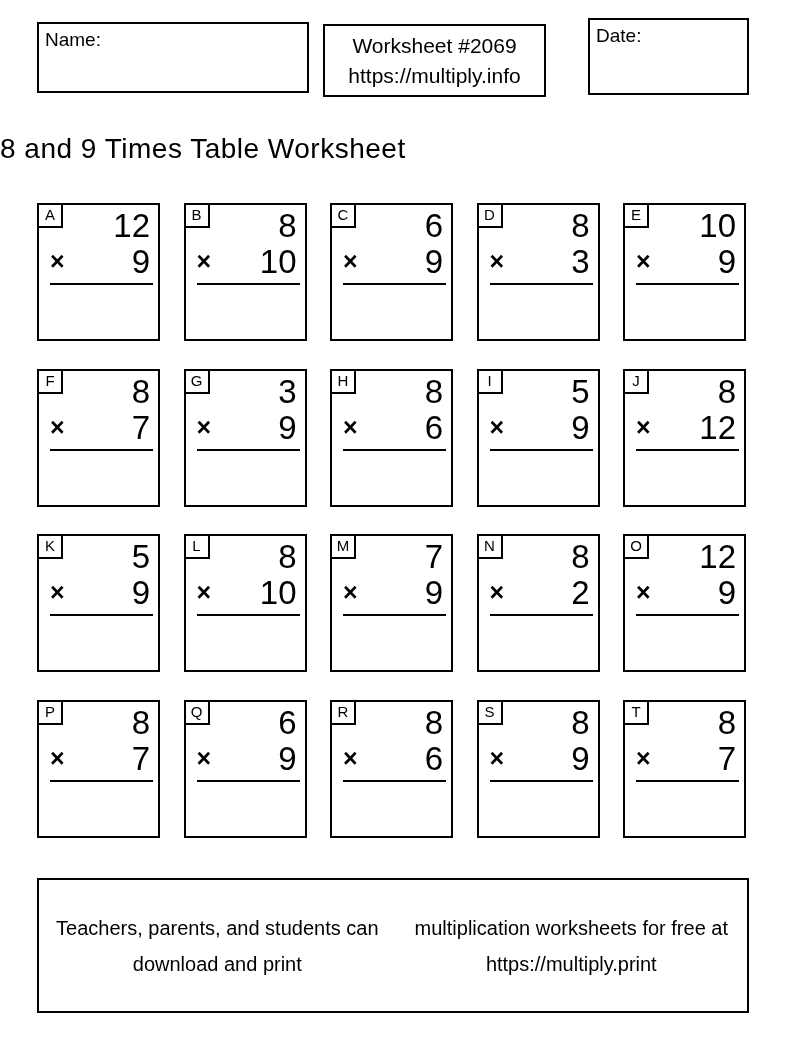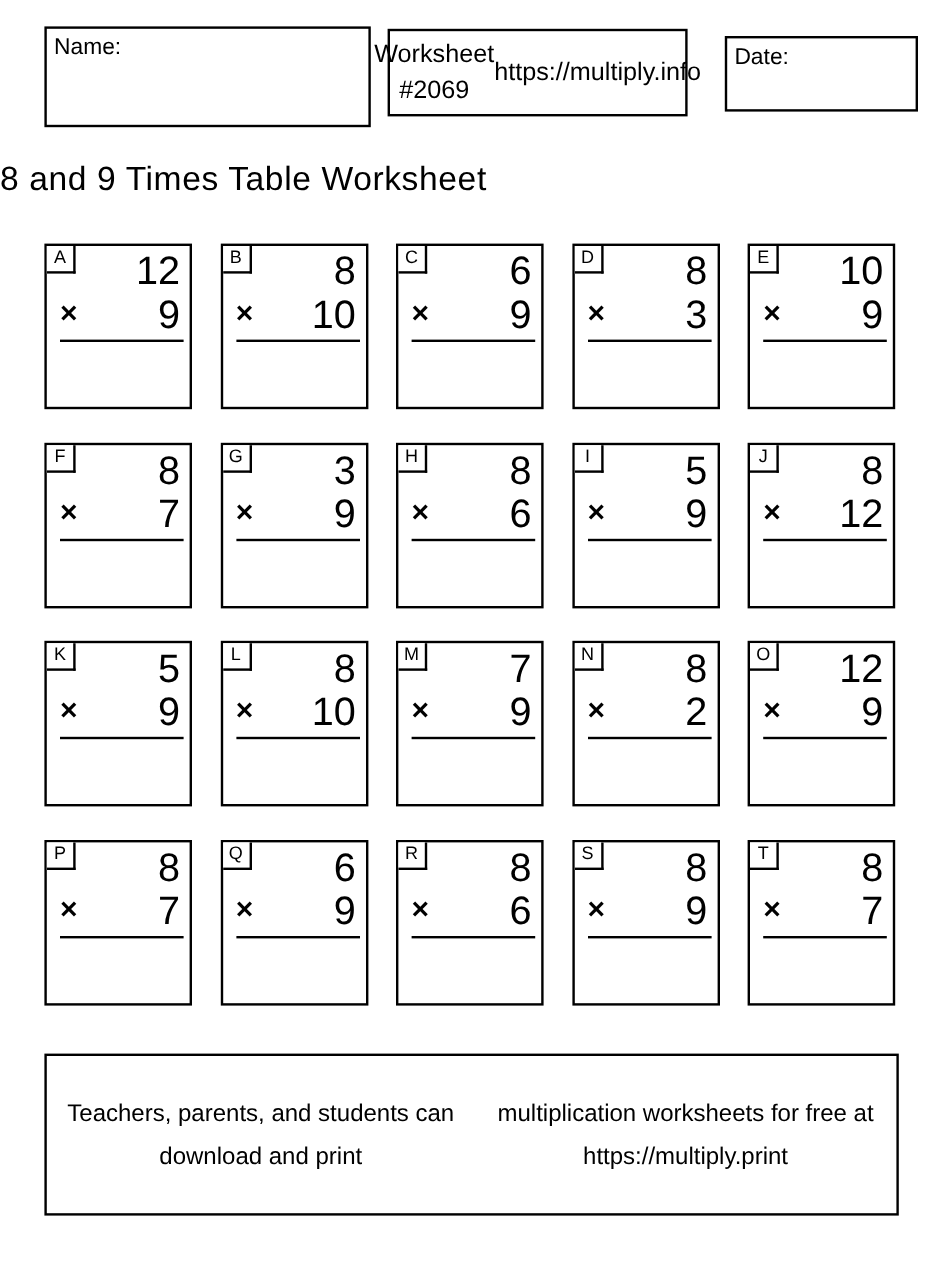--- a/index.html
+++ b/index.html
@@ -20,32 +20,32 @@
     margin: 0 auto;
     overflow: hidden;
   }
 
   
   .hdr-box {
     position: absolute;
     border: 2px solid var(--ink);
     background: var(--paper);
   }
-  .name-box  { left: 37px;  top: 22px; width: 272px; height: 84px; }
-  .date-box  { left: 588px; top: 30px; width: 161px; height: 63px; margin-left: 16px; }
+  .name-box  { left: 37px;  top: 22px; width: 272px; height: 71px; }
+  .date-box  { left: 588px; top: 18px; width: 161px; height: 77px; }
   .hdr-label {
     display: block;
     padding: 4px 0 0 6px;
     font-size: 19px;
     line-height: 24px;
   }
   .ws-info-box {
-    left: 323px; top: 24px; width: 250px; height: 73px;
+    left: 323px; top: 24px; width: 223px; height: 73px;
     display: flex;
-    flex-direction: row;
+    flex-direction: column;
     align-items: center;
     justify-content: center;
     text-align: center;
     font-size: 21px;
     line-height: 30px;
   }
 
   
   .page-title {
     position: absolute;

